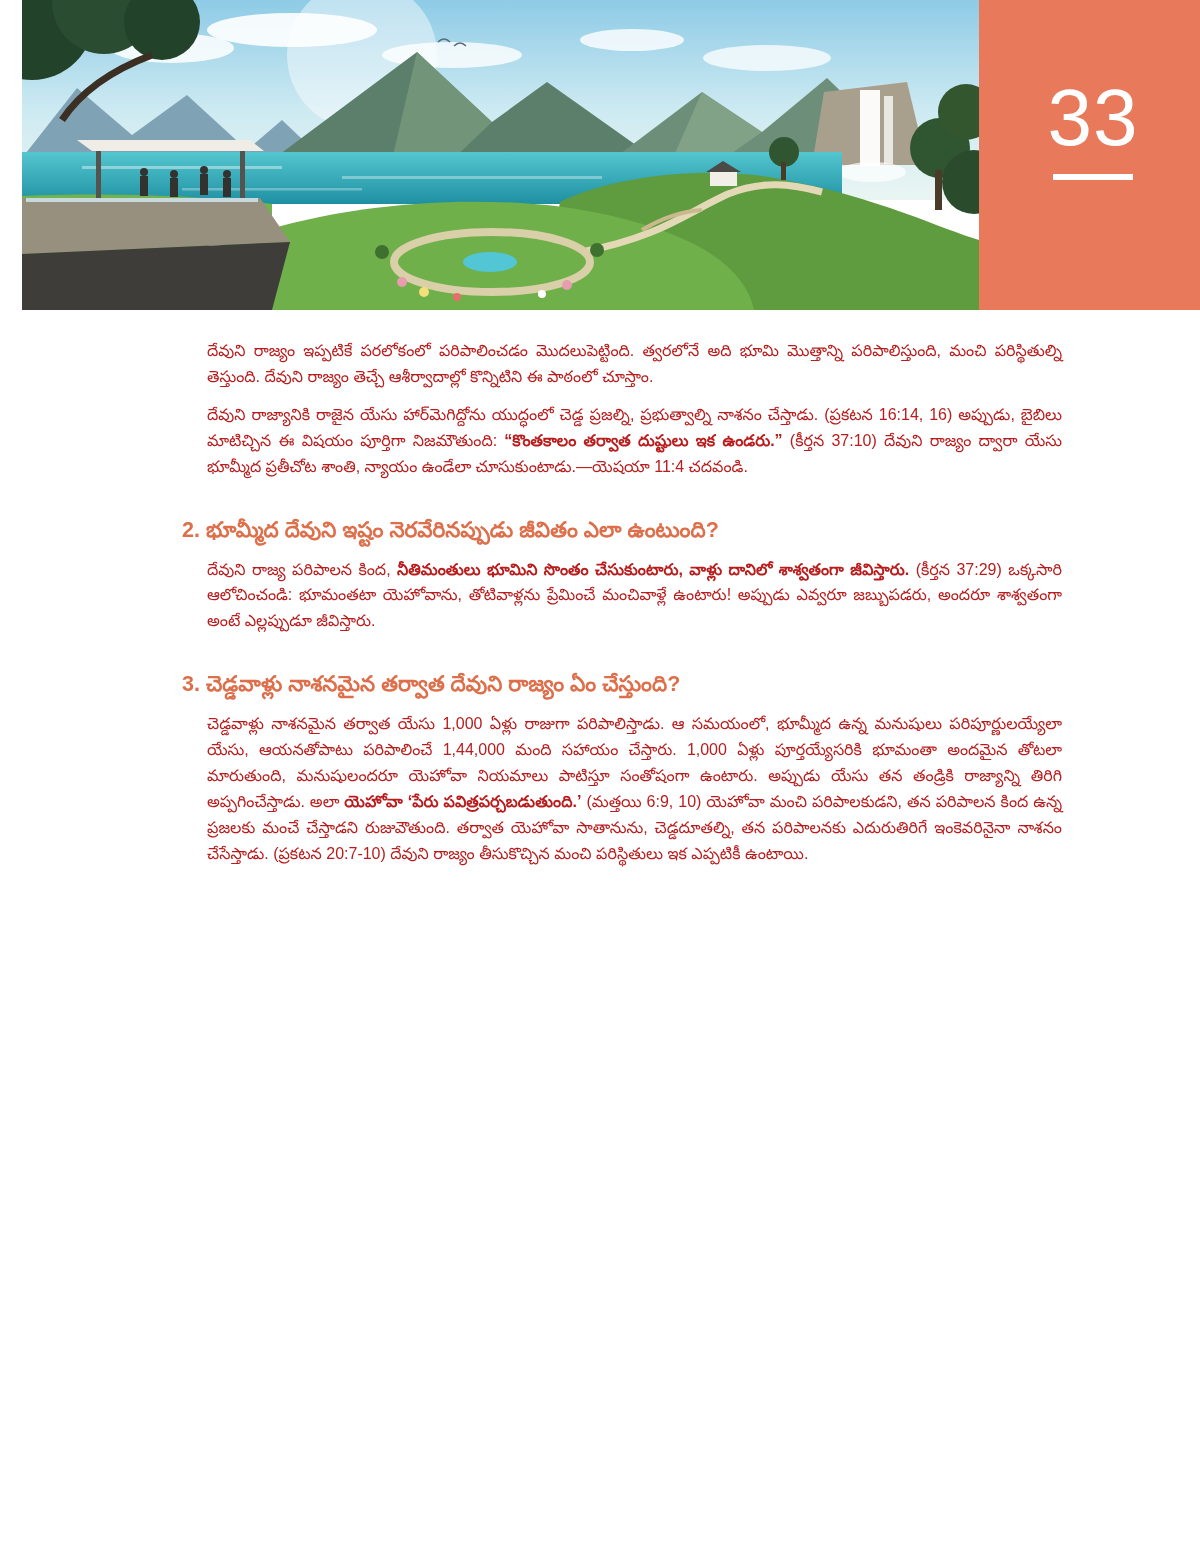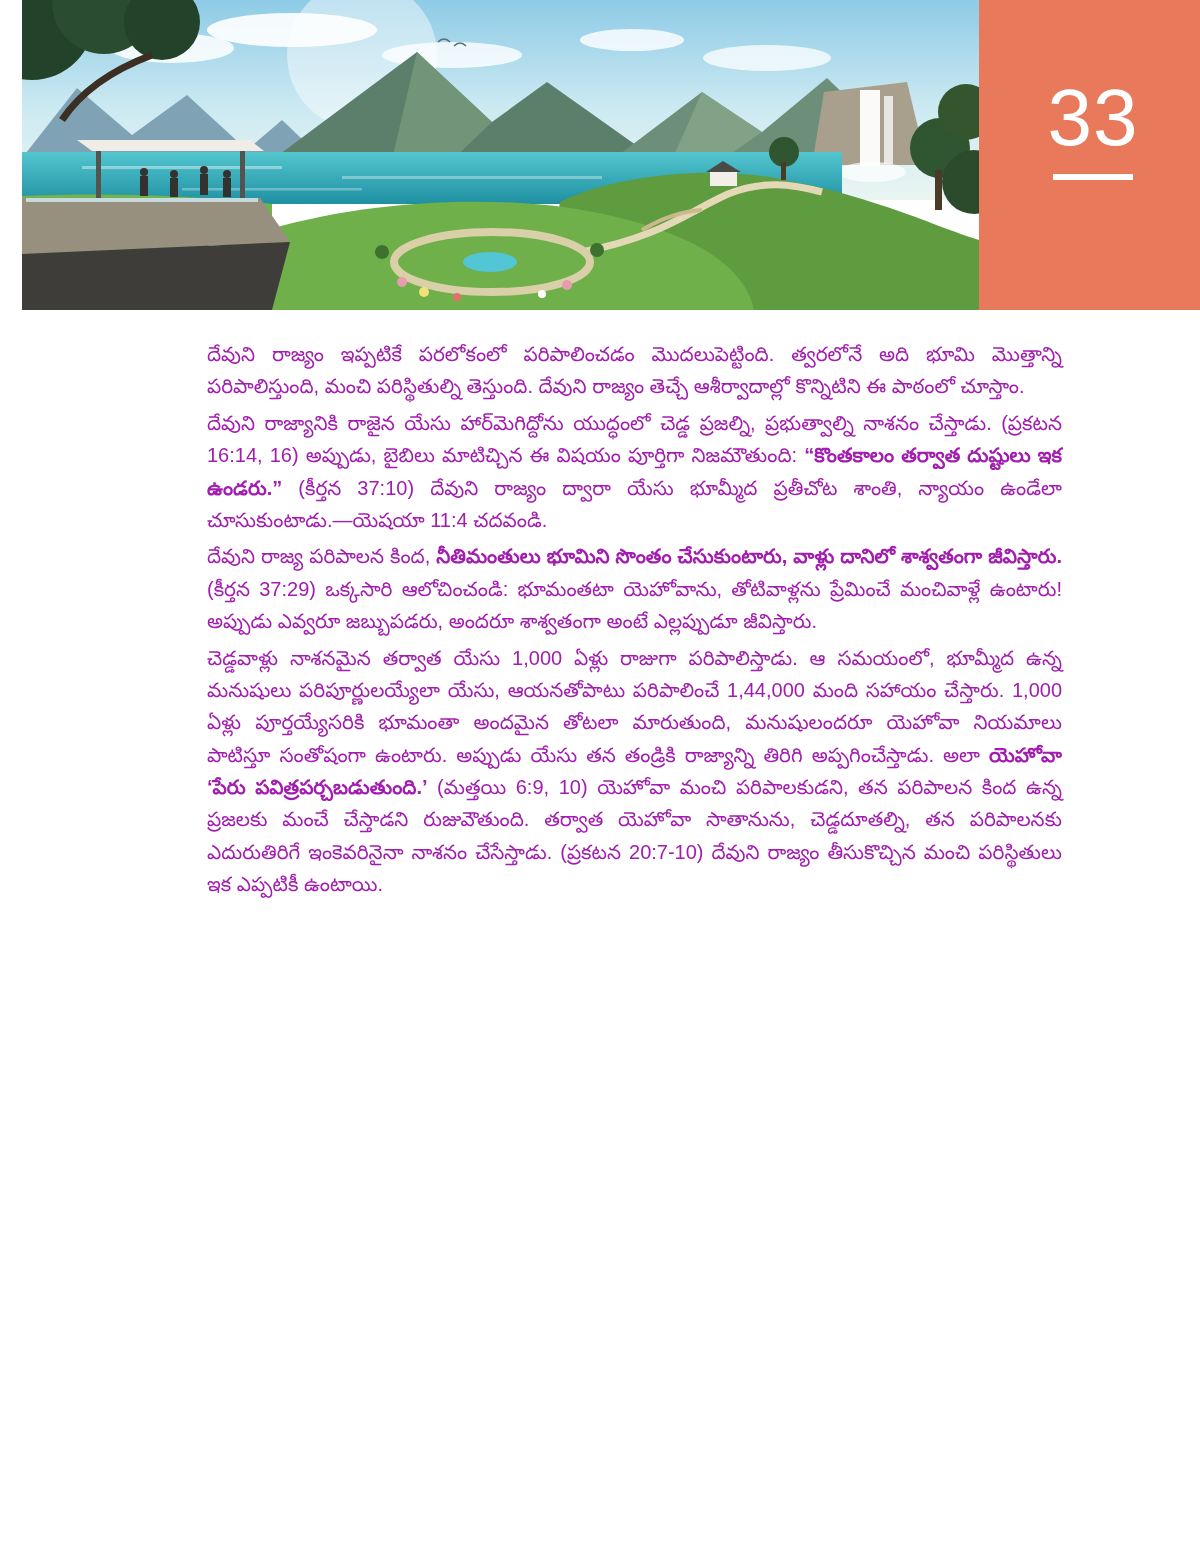--- a/index.html
+++ b/index.html
@@ -29,25 +29,25 @@
   .lesson-underline { width:80px; height:6px; background:#ffffff; margin-top:16px; }
   
   .content { margin:0 160px; width:880px; }
   .page-title {
     margin:52px 0 0 0;
     font-size:35px; font-weight:400;
     color:#3d3d3d; line-height:1.3;
   }
   .intro, .para {
     margin:28px 0 0 25px;
-    font-size:20px; line-height:1.62;
-    color:#a21caf;
+    font-size:16px; line-height:1.62;
+    color:#b91c1c;
     text-align:justify;
   }
-  .para { margin-top:4px; }
+  .para { margin-top:12px; }
   .question {
     margin:36px 0 0 0;
     font-size:21.5px; font-weight:700;
     color:#DD6F4B; line-height:1.35;
   }
   .b { font-weight:700; }
 </style>
 </head>
 <body>
 
@@ -165,18 +165,20 @@
     </div>
   </div>
 
   <div class="content">
 
 
     <p class="intro">దేవుని రాజ్యం ఇప్పటికే పరలోకంలో పరిపాలించడం మొదలుపెట్టింది. త్వరలోనే అది భూమి మొత్తాన్ని పరిపాలిస్తుంది, మంచి పరిస్థితుల్ని తెస్తుంది. దేవుని రాజ్యం తెచ్చే ఆశీర్వాదాల్లో కొన్నిటిని ఈ పాఠంలో చూస్తాం.</p>
 
     <p class="para"><span>దేవుని రాజ్యానికి రాజైన యేసు హార్‌మెగిద్దోను యుద్ధంలో చెడ్డ ప్రజల్ని, ప్రభుత్వాల్ని నాశనం చేస్తాడు. (ప్రకటన 16:14, 16) అప్పుడు, బైబిలు మాటిచ్చిన ఈ విషయం పూర్తిగా నిజమౌతుంది: </span><span class="b">“కొంతకాలం తర్వాత దుష్టులు ఇక ఉండరు.”</span><span> (కీర్తన 37:10) దేవుని రాజ్యం ద్వారా యేసు భూమ్మీద ప్రతీచోట శాంతి, న్యాయం ఉండేలా చూసుకుంటాడు.—యెషయా 11:4 చదవండి.</span></p>
 
+    <h2 class="question">2. భూమ్మీద దేవుని ఇష్టం నెరవేరినప్పుడు జీవితం ఎలా ఉంటుంది?</h2>
     <p class="para"><span>దేవుని రాజ్య పరిపాలన కింద, </span><span class="b">నీతిమంతులు భూమిని సొంతం చేసుకుంటారు, వాళ్లు దానిలో శాశ్వతంగా జీవిస్తారు.</span><span> (కీర్తన 37:29) ఒక్కసారి ఆలోచించండి: భూమంతటా యెహోవాను, తోటివాళ్లను ప్రేమించే మంచివాళ్లే ఉంటారు! అప్పుడు ఎవ్వరూ జబ్బుపడరు, అందరూ శాశ్వతంగా అంటే ఎల్లప్పుడూ జీవిస్తారు.</span></p>
 
+    <h2 class="question">3. చెడ్డవాళ్లు నాశనమైన తర్వాత దేవుని రాజ్యం ఏం చేస్తుంది?</h2>
     <p class="para"><span>చెడ్డవాళ్లు నాశనమైన తర్వాత యేసు 1,000 ఏళ్లు రాజుగా పరిపాలిస్తాడు. ఆ సమయంలో, భూమ్మీద ఉన్న మనుషులు పరిపూర్ణులయ్యేలా యేసు, ఆయనతోపాటు పరిపాలించే 1,44,000 మంది సహాయం చేస్తారు. 1,000 ఏళ్లు పూర్తయ్యేసరికి భూమంతా అందమైన తోటలా మారుతుంది, మనుషులందరూ యెహోవా నియమాలు పాటిస్తూ సంతోషంగా ఉంటారు. అప్పుడు యేసు తన తండ్రికి రాజ్యాన్ని తిరిగి అప్పగించేస్తాడు. అలా </span><span class="b">యెహోవా ‘పేరు పవిత్రపర్చబడుతుంది.’</span><span> (మత్తయి 6:9, 10) యెహోవా మంచి పరిపాలకుడని, తన పరిపాలన కింద ఉన్న ప్రజలకు మంచే చేస్తాడని రుజువౌతుంది. తర్వాత యెహోవా సాతానును, చెడ్డదూతల్ని, తన పరిపాలనకు ఎదురుతిరిగే ఇంకెవరినైనా నాశనం చేసేస్తాడు. (ప్రకటన 20:7-10) దేవుని రాజ్యం తీసుకొచ్చిన మంచి పరిస్థితులు ఇక ఎప్పటికీ ఉంటాయి.</span></p>
 
   </div>
 </div>
 
 </body></html>

